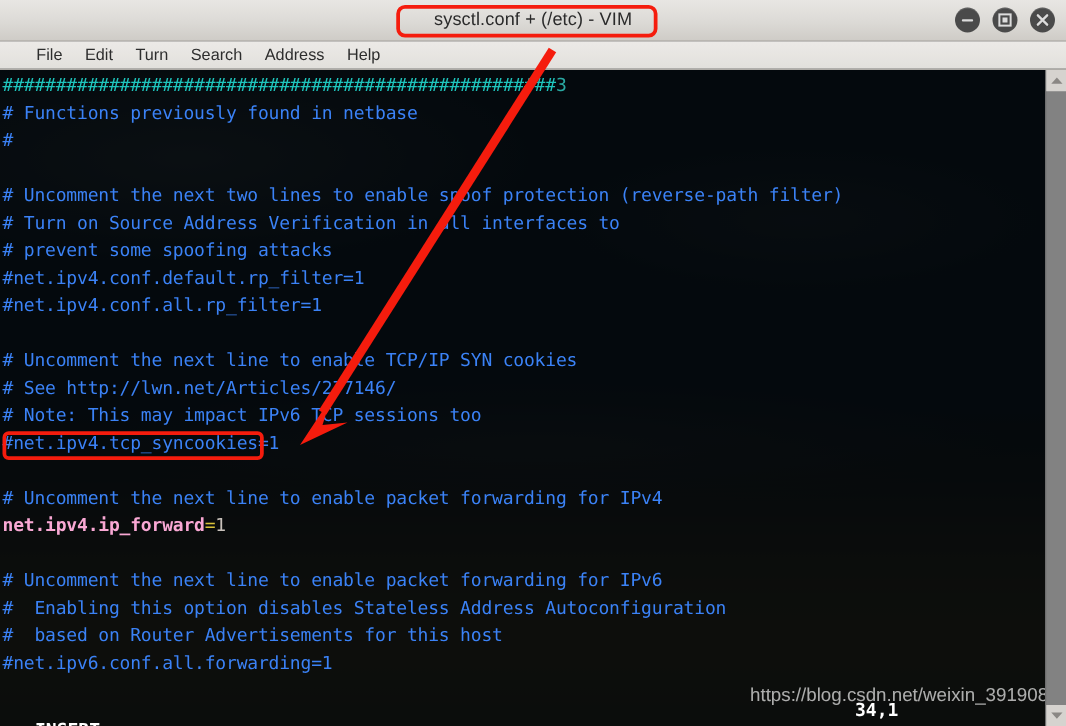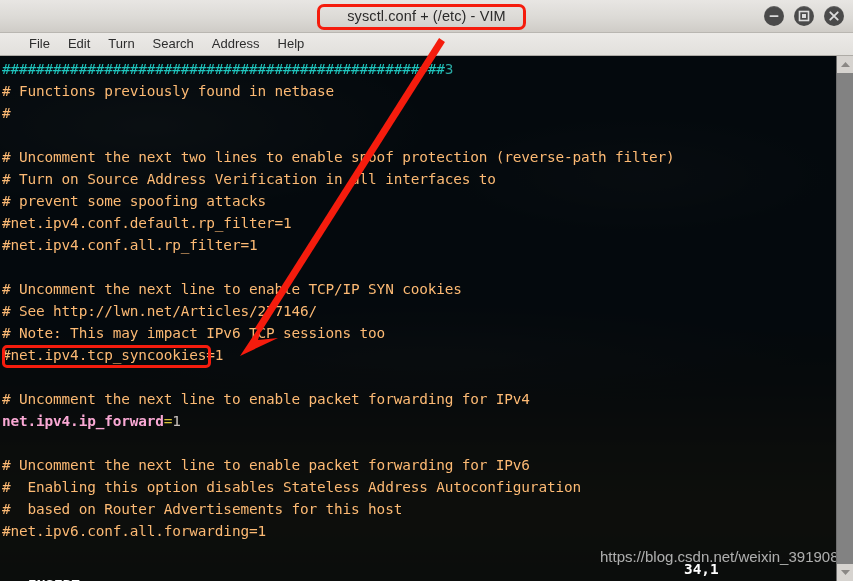--- a/index.html
+++ b/index.html
@@ -76,21 +76,21 @@
   .term-text{
     position:absolute; left:0; top:0; width:853px; height:525px;
     font-family:"DejaVu Sans Mono","Liberation Mono",monospace;
     font-size:14.4px; line-height:22px;
     letter-spacing:-0.15px;
     white-space:pre;
     color:#1fb6b0;
     padding:2px 0 0 2px;
   }
   .line{ height:22px; white-space:pre; }
-  .cmt{ color:#fdba74; }
+  .cmt{ color:#3b82f6; }
   .hash{ color:#1fc5bd; }
   .num-end{ color:#2aa8a2; }
   .ident{ color:#f9a8d4; font-weight:bold; }
   .eq{ color:#d8c23a; }
   .val{ color:#c9c2bc; }
 
   
   .statusline{
     position:absolute; left:0; bottom:0; width:853px; height:24px;
     font-family:"DejaVu Sans Mono","Liberation Mono",monospace;

